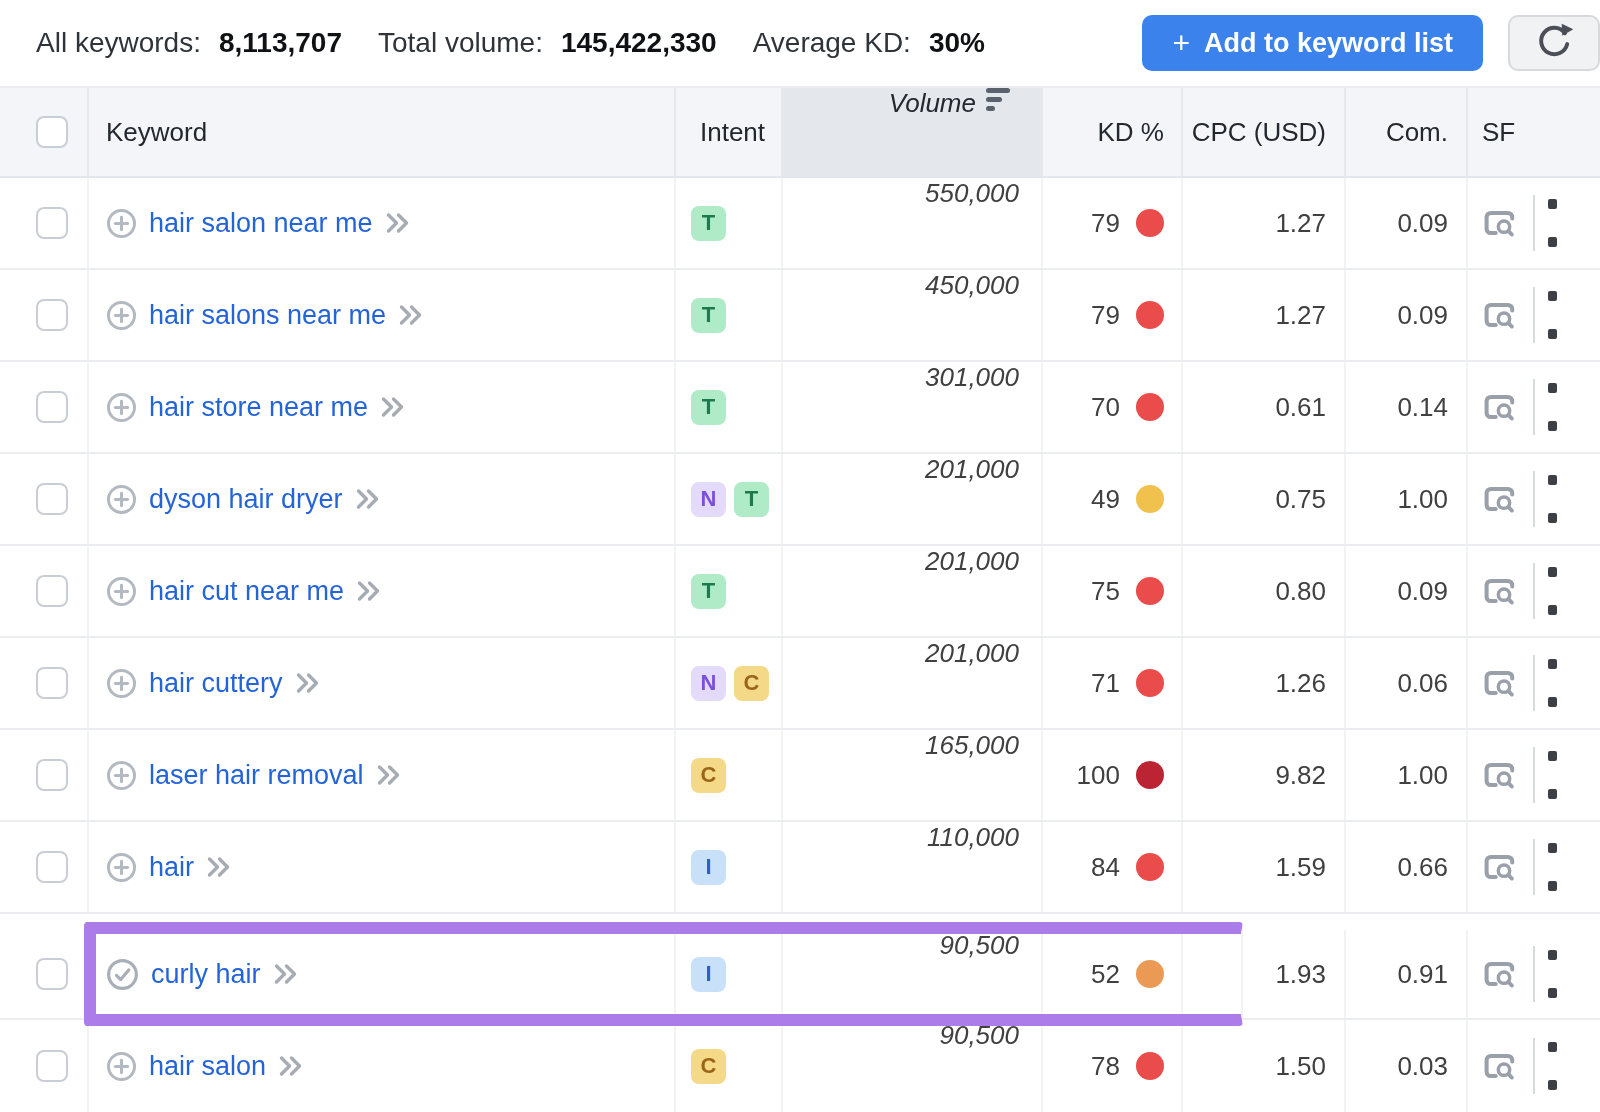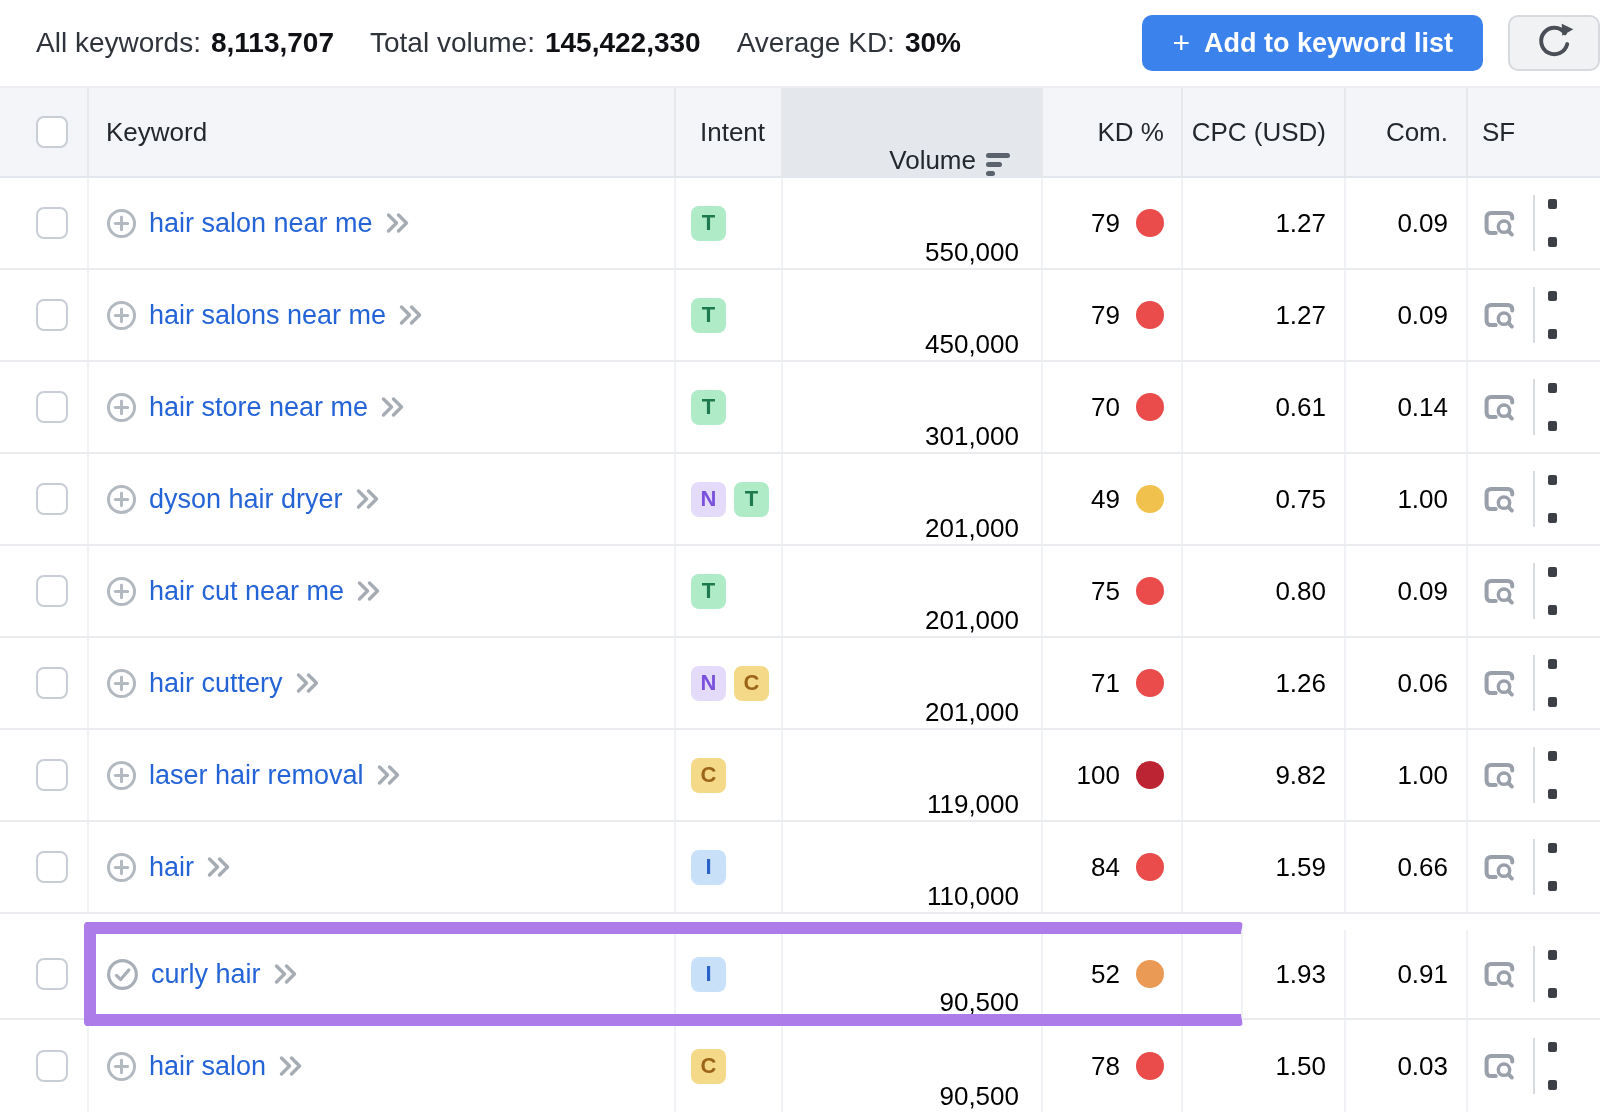--- a/index.html
+++ b/index.html
@@ -6,38 +6,38 @@
   .screen{
     position:relative;width:1600px;height:1112px;overflow:hidden;background:#fff;
     font-family:"Liberation Sans",sans-serif;color:#15171a;
   }
   
   .topbar{
     height:88px;display:flex;align-items:center;justify-content:space-between;
     border-bottom:2px solid #eceef1;background:#fff;padding:0 0 0 36px;box-sizing:border-box;
   }
   .stats{display:flex;align-items:center;gap:36px;}
-  .stat{display:flex;align-items:baseline;gap:10px;font-size:28px;color:#2f343b;white-space:nowrap;}
+  .stat{display:flex;align-items:baseline;gap:18px;font-size:28px;color:#2f343b;white-space:nowrap;}
   .stat b{color:#101114;font-weight:700;}
   .topbar-actions{display:flex;align-items:center;gap:25px;flex:0 0 auto;}
   .add-btn{
     display:flex;align-items:center;gap:14px;height:56px;padding:0 30px;border:none;
     background:#3b82ed;color:#fff;font-family:inherit;font-size:27px;font-weight:600;
     border-radius:10px;cursor:pointer;white-space:nowrap;
   }
   .add-btn .plus{font-size:30px;font-weight:400;line-height:1;}
   .refresh-btn{
     width:92px;height:56px;border:2px solid #d6d9de;background:#f1f2f4;border-radius:10px;
     display:flex;align-items:center;justify-content:center;cursor:pointer;flex:0 0 auto;
   }
   
   .c-check{width:89px;box-sizing:border-box;padding-left:36px;display:flex;align-items:center;}
   .c-kw{width:587px;box-sizing:border-box;padding-left:17px;display:flex;align-items:center;}
   .c-intent{width:107px;box-sizing:border-box;display:flex;align-items:center;}
-  .c-vol{width:260px;box-sizing:border-box;display:flex;align-items:flex-end;justify-content:flex-end;padding-right:22px;}
+  .c-vol{width:260px;box-sizing:border-box;display:flex;align-items:flex-start;justify-content:flex-end;padding-right:22px;font-style:italic;}
   .c-kd{width:140px;box-sizing:border-box;display:flex;align-items:center;justify-content:flex-end;padding-right:17px;}
   .c-cpc{width:163px;box-sizing:border-box;display:flex;align-items:center;justify-content:flex-end;padding-right:18px;}
   .c-com{width:122px;box-sizing:border-box;display:flex;align-items:center;justify-content:flex-end;padding-right:18px;}
   .c-sf{width:89px;box-sizing:border-box;display:flex;align-items:center;padding-left:14px;}
   
   .thead{
     height:88px;background:#f4f5f8;display:flex;align-items:stretch;
     border-bottom:2px solid #e3e6ea;font-size:26px;color:#23282f;
   }
   .thead>div{border-right:2px solid #e6e8ec;}
@@ -70,21 +70,21 @@
   .chevrons{flex:0 0 auto;cursor:pointer;display:block;}
   .badges{display:flex;gap:8px;padding-left:15px;}
   .badge{
     width:35px;height:35px;border-radius:8px;display:flex;align-items:center;justify-content:center;
     font-size:22px;font-weight:700;
   }
   .badge--T{background:#b0ebc8;color:#1d7a4e;}
   .badge--N{background:#e4daf9;color:#7b50dd;}
   .badge--C{background:#f4da88;color:#9c6418;}
   .badge--I{background:#c8e1f9;color:#2a62c9;}
-  .num{font-size:26px;color:#000000;white-space:nowrap;}
+  .num{font-size:26px;color:#404040;white-space:nowrap;}
   .kd-dot{width:28px;height:28px;border-radius:50%;margin-left:16px;flex:0 0 auto;}
   .dot--red{background:#e94c4a;}
   .dot--darkred{background:#bd2433;}
   .dot--orange{background:#eb9a55;}
   .dot--yellow{background:#f0c14c;}
   .sf-sep{width:2px;height:56px;background:#d7dade;margin-left:18px;flex:0 0 auto;}
   .sf-frag{display:flex;flex-direction:column;gap:28px;margin-left:13px;flex:0 0 auto;}
   .sf-frag i{display:block;width:9px;height:10px;background:#3c4046;border-radius:2px;}
   
   .highlight-box{
@@ -487,21 +487,21 @@
             <polyline points="13,4 21,12 13,20" fill="none" stroke="#a6acb4" stroke-width="3.4" stroke-linecap="round" stroke-linejoin="round"></polyline>
           </svg>
         </div>
       </div>
       <div class="c-intent">
         <div class="badges">
             <span class="badge badge--C">C</span>
           </div>
       </div>
       <div class="c-vol">
-        <span class="num">119,000</span>
+        <span class="num">165,000</span>
       </div>
       <div class="c-kd">
         <span class="num">100</span>
         <span class="kd-dot dot--darkred"></span>
       </div>
       <div class="c-cpc">
         <span class="num">9.82</span>
       </div>
       <div class="c-com">
         <span class="num">1.00</span>

